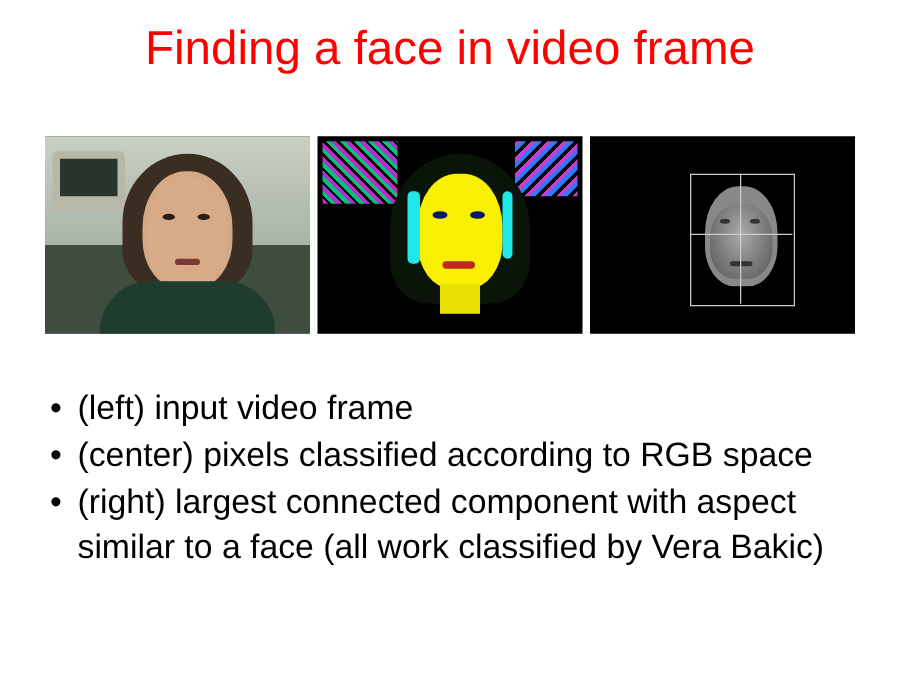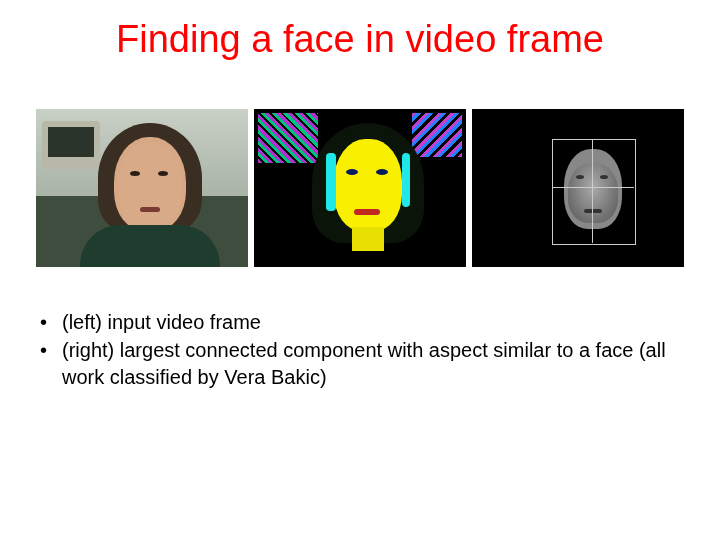--- a/index.html
+++ b/index.html
@@ -71,21 +71,21 @@
     radial-gradient(ellipse at 50% 40%, #aaa 0%, #777 60%, #555 100%);border-radius:46% 46% 40% 40%;}
   .right-img .eye-l{position:absolute;top:66px;left:104px;width:8px;height:4px;background:#333;border-radius:50%;}
   .right-img .eye-r{position:absolute;top:66px;left:128px;width:8px;height:4px;background:#333;border-radius:50%;}
   .right-img .mouth{position:absolute;top:100px;left:112px;width:18px;height:4px;background:#333;border-radius:2px;}
   .right-img .bbox{position:absolute;top:30px;left:80px;width:82px;height:104px;border:1px solid #ccc;}
   .right-img .cross-h{position:absolute;top:78px;left:80px;width:82px;height:1px;background:#ccc;}
   .right-img .cross-v{position:absolute;top:30px;left:120px;width:1px;height:104px;background:#ccc;}
   .bullets {
     margin-top: 42px;
     padding: 0 36px 0 36px;
-    font-size: 20px;
+    font-size: 27px;
     color: #000;
     line-height: 1.32;
   }
   .bullets ul { list-style: none; padding: 0; margin: 0; }
   .bullets li { position: relative; padding-left: 26px; margin-bottom: 2px; }
   .bullets li::before { content: "•"; position: absolute; left: 4px; top: 0; }
 </style>
 </head>
 <body>
 
@@ -126,17 +126,18 @@
         <div class="mouth"></div>
       <div class="bbox"></div>
         <div class="cross-h"></div>
         <div class="cross-v"></div>
     </div>
   </div>
 
   <div class="bullets">
     <ul>
       <li>(left) input video frame</li>
+      <li>(center) pixels classified according to RGB space</li>
       <li>(right) largest connected component with aspect similar to a face (all work classified by Vera Bakic)</li>
     </ul>
   </div>
 
 </div>
 
 </body></html>

